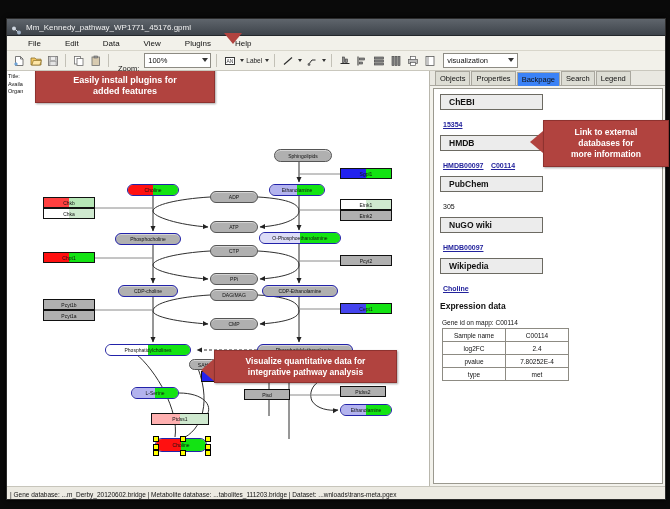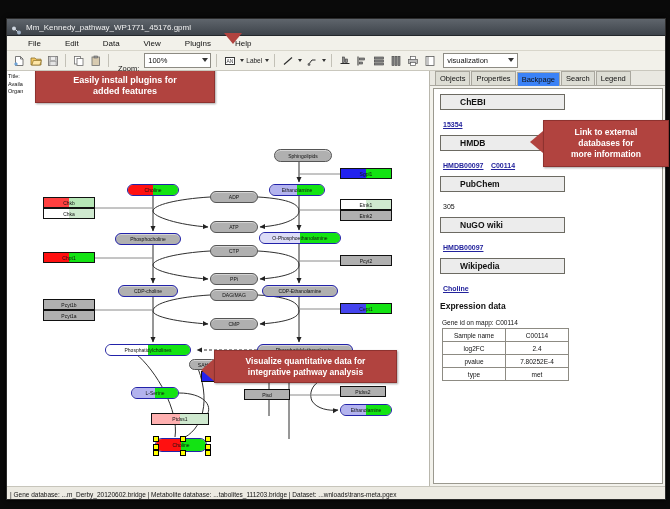--- a/index.html
+++ b/index.html
@@ -41,21 +41,21 @@
   #canvaswrap{position:relative;flex:1 1 auto;background:#fff;overflow:hidden;}
   #leftlabels{position:absolute;left:1px;top:2px;width:24px;font-size:5.5px;color:#111;line-height:7.5px;}
   #canvas{position:absolute;left:0;top:0;width:425px;height:415px;}
 
   
   #sidepanel{flex:0 0 235px;background:#f3f2ec;border-left:1px solid #b9b7ad;display:flex;flex-direction:column;position:relative;}
   #tabstrip{height:14px;display:flex;padding-left:5px;background:#e9e8e1;border-bottom:1px solid #a9a79e;}
   .tab{font-size:7.5px;color:#111;padding:1.5px 4px 1.5px 4px;border:1px solid #a9a79e;border-bottom:none;background:#ddddd4;margin-right:1px;line-height:9px;}
   .tab.active{background:#3b82f6;position:relative;top:1px;padding-bottom:5px;}
   #backpage{flex:1 1 auto;background:#fff;margin:2px 2px 2px 3px;border:1px solid #9b998f;overflow:hidden;position:relative;padding:5px 0 0 6px;}
-  .bphead{width:85px;border:1px solid #6c6a62;background:#ececec;font-size:8.5px;font-weight:bold;color:#111;padding:2px 19px;margin-bottom:3px;}
+  .bphead{width:85px;border:1px solid #6c6a62;background:#ececec;font-size:8.5px;font-weight:bold;color:#111;padding:2px 8px;margin-bottom:3px;}
   .bplink{font-size:7px;color:#22229c;text-decoration:underline;margin:0 0 7px 3px;display:inline-block;font-weight:bold;}
   .bpplain{font-size:7px;color:#111;margin:0 0 7px 3px;display:inline-block;}
   .bpexp{font-size:8.5px;font-weight:bold;color:#111;margin:2px 0 8px 0;}
   .bpgene{font-size:6.5px;color:#111;margin:0 0 2px 2px;}
   table.exptab{border-collapse:collapse;margin-left:2px;}
   table.exptab td{border:1px solid #8d8b83;font-size:6.5px;color:#111;text-align:center;padding:2.5px 5px;background:#fff;}
   table.exptab td.k{width:52px;}
   table.exptab td.v{width:52px;}
 
   

